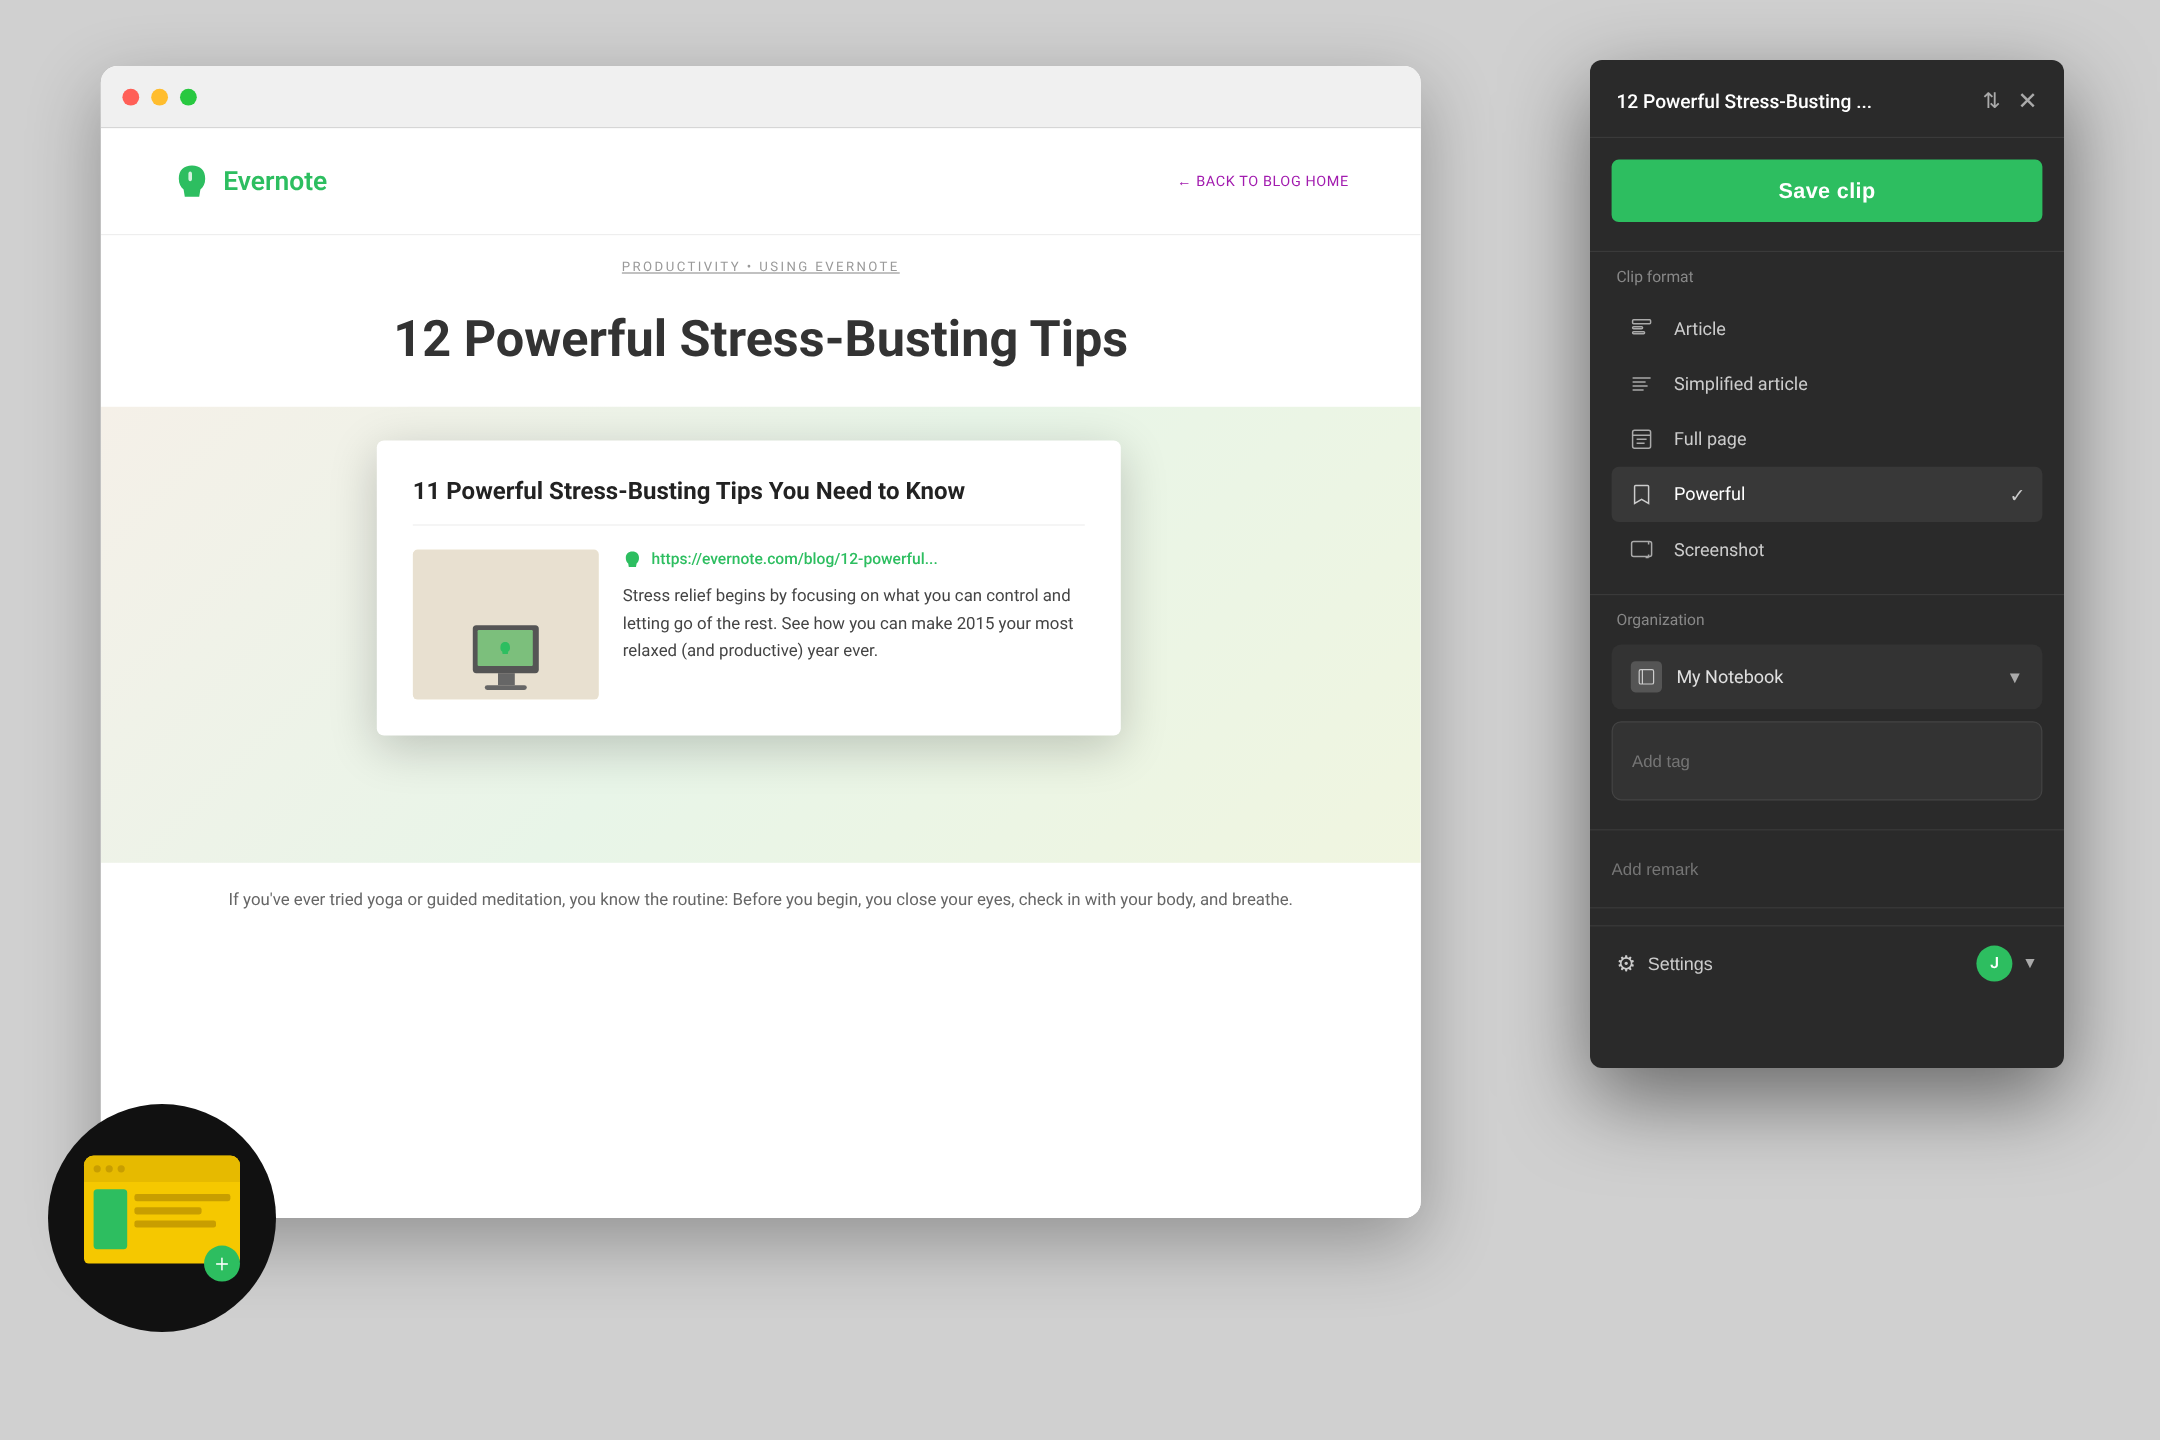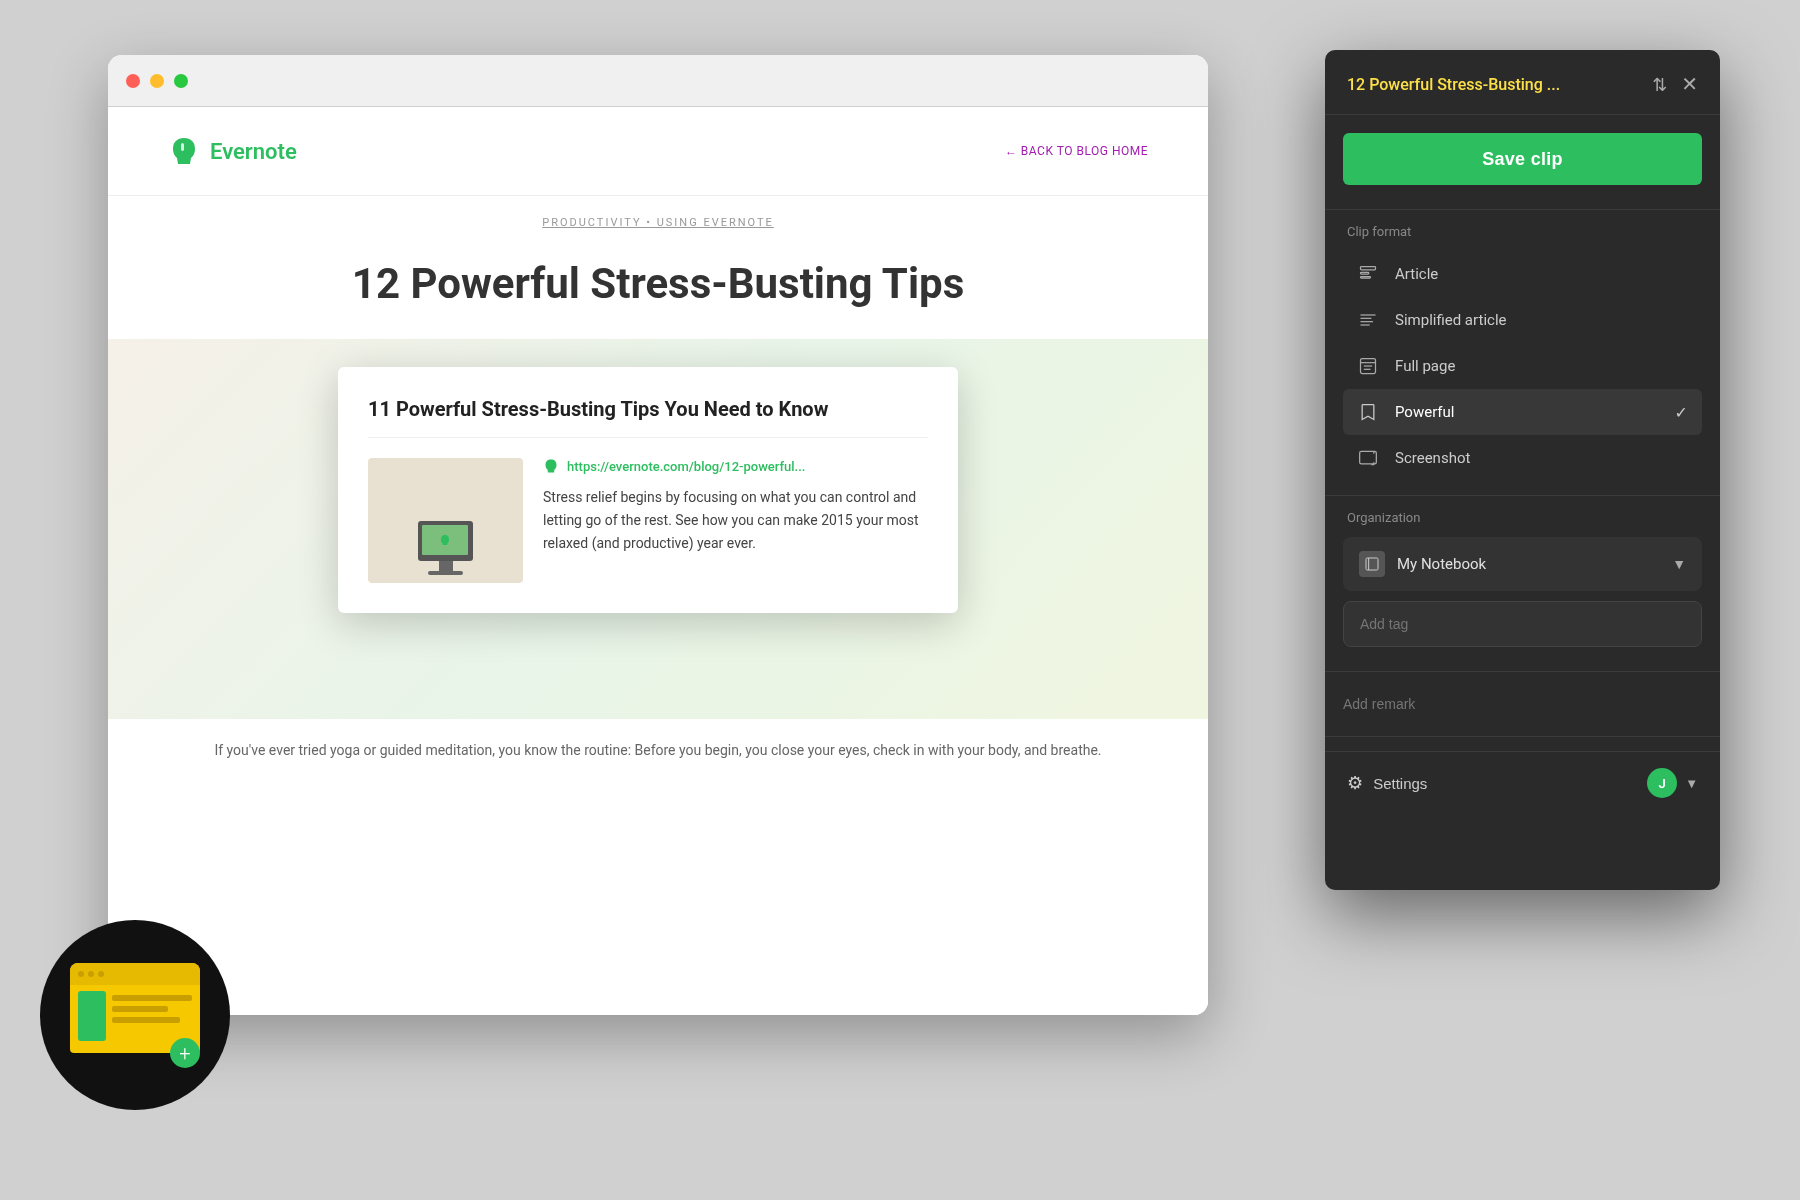--- a/index.html
+++ b/index.html
@@ -27,21 +27,21 @@
 
     
     .browser-window {
       width: 1100px;
       height: 960px;
       background: #fff;
       border-radius: 14px;
       box-shadow: 0 20px 60px rgba(0,0,0,0.3);
       position: absolute;
       top: 55px;
-      left: 108px;
+      left: 84px;
       overflow: hidden;
     }
 
     .browser-titlebar {
       height: 52px;
       background: #f0f0f0;
       border-bottom: 1px solid #d0d0d0;
       display: flex;
       align-items: center;
       padding: 0 18px;
@@ -341,21 +341,21 @@
 
     .clipper-header {
       display: flex;
       align-items: center;
       justify-content: space-between;
       padding: 22px 22px 18px;
       border-bottom: 1px solid #3a3a3a;
     }
 
     .clipper-title {
-      color: #fde047;
+      color: #ffffff;
       font-size: 16px;
       font-weight: 500;
       flex: 1;
       overflow: hidden;
       text-overflow: ellipsis;
       white-space: nowrap;
     }
 
     .clipper-header-actions {
       display: flex;
@@ -488,21 +488,21 @@
     .chevron-icon {
       color: #aaa;
       font-size: 14px;
     }
 
     .tag-input {
       width: 100%;
       background: #333;
       border: 1px solid #444;
       border-radius: 8px;
-      padding: 14px 16px;
+      padding: 24px 16px;
       color: #999;
       font-size: 14px;
       margin-bottom: 10px;
       outline: none;
     }
 
     .remark-input {
       width: 100%;
       background: transparent;
       border: none;

